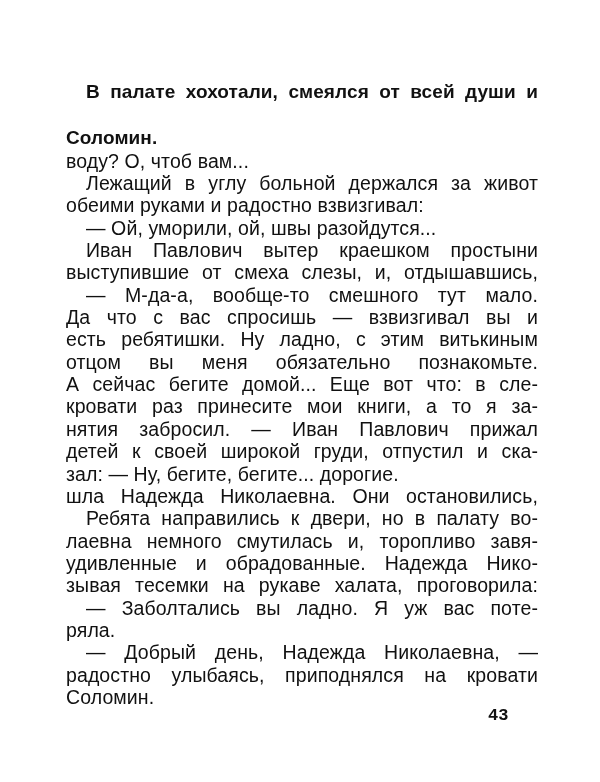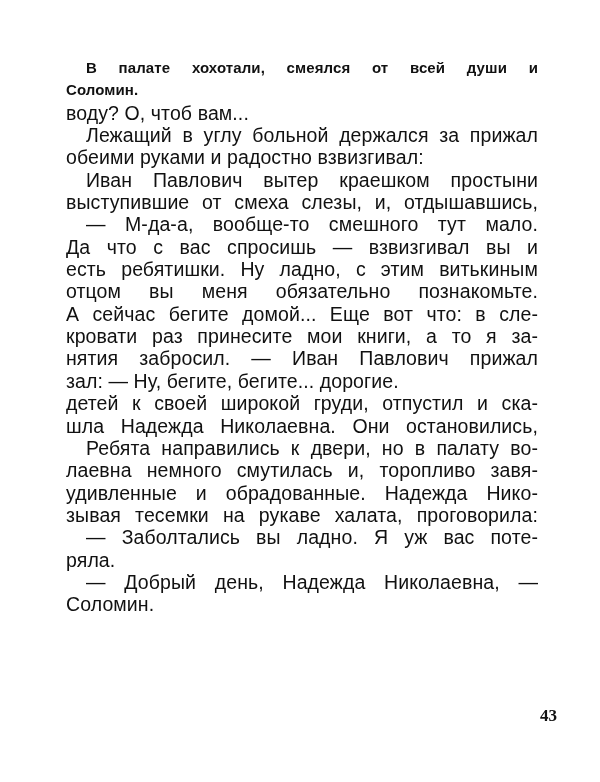--- a/index.html
+++ b/index.html
@@ -33,81 +33,86 @@
     overflow: visible;
   }
   .line.indent {
     padding-left: 20px;
   }
   .line.last {
     text-align-last: left;
   }
   .line.bold {
     font-weight: bold;
-    font-size: 15px;
+    font-size: 19px;
+    margin-top: 24px;
   }
   .page-number {
     position: absolute;
-    left: 540px;
+    left: 488px;
     top: 706px;
-    font-family: Liberation Serif, serif;
+    font-family: Liberation Mono, monospace;
     font-weight: bold;
     font-size: 17px;
     color: #111111;
   }
 </style>
 </head>
 <body>
 
 <div class="page">
 
   <div>
     <span class="line indent bold">В палате хохотали, смеялся от всей души и</span>
     <span class="line last bold">Соломин.</span>
   </div>
 
   <div>
     <span class="line last">воду? О, чтоб вам...</span>
   </div>
 
   <div>
-    <span class="line indent">Лежащий в углу больной держался за прижал</span>
+    <span class="line indent">Лежащий в углу больной держался за живот</span>
     <span class="line last">обеими руками и радостно взвизгивал:</span>
   </div>
 
+  <div>
+    <span class="line indent last">— Ой, уморили, ой, швы разойдутся...</span>
+  </div>
 
   <div>
     <span class="line indent">Иван Павлович вытер краешком простыни</span>
     <span class="line">выступившие от смеха слезы, и, отдышавшись,</span>
   </div>
 
   <div>
     <span class="line indent">— М-да-а, вообще-то смешного тут мало.</span>
     <span class="line">Да что с вас спросишь — взвизгивал вы и</span>
     <span class="line">есть ребятишки. Ну ладно, с этим витькиным</span>
     <span class="line">отцом вы меня обязательно познакомьте.</span>
     <span class="line">А сейчас бегите домой... Еще вот что: в сле-</span>
     <span class="line">кровати раз принесите мои книги, а то я за-</span>
     <span class="line">нятия забросил. — Иван Павлович прижал</span>
+    <span class="line">детей к своей широкой груди, отпустил и ска-</span>
     <span class="line last">зал: — Ну, бегите, бегите... дорогие.</span>
-    <span class="line">детей к своей широкой груди, отпустил и ска-</span>
   </div>
 
   <div>
     <span class="line">шла Надежда Николаевна. Они остановились,</span>
     <span class="line indent">Ребята направились к двери, но в палату во-</span>
     <span class="line">лаевна немного смутилась и, торопливо завя-</span>
     <span class="line">удивленные и обрадованные. Надежда Нико-</span>
     <span class="line">зывая тесемки на рукаве халата, проговорила:</span>
   </div>
 
   <div>
     <span class="line indent">— Заболтались вы ладно. Я уж вас поте-</span>
     <span class="line last">ряла.</span>
   </div>
 
   <div>
     <span class="line indent">— Добрый день, Надежда Николаевна, —</span>
+    <span class="line">радостно улыбаясь, приподнялся на кровати</span>
     <span class="line last">Соломин.</span>
   </div>
 </div>
 
 <div class="page-number">43</div>
 
 </body></html>

